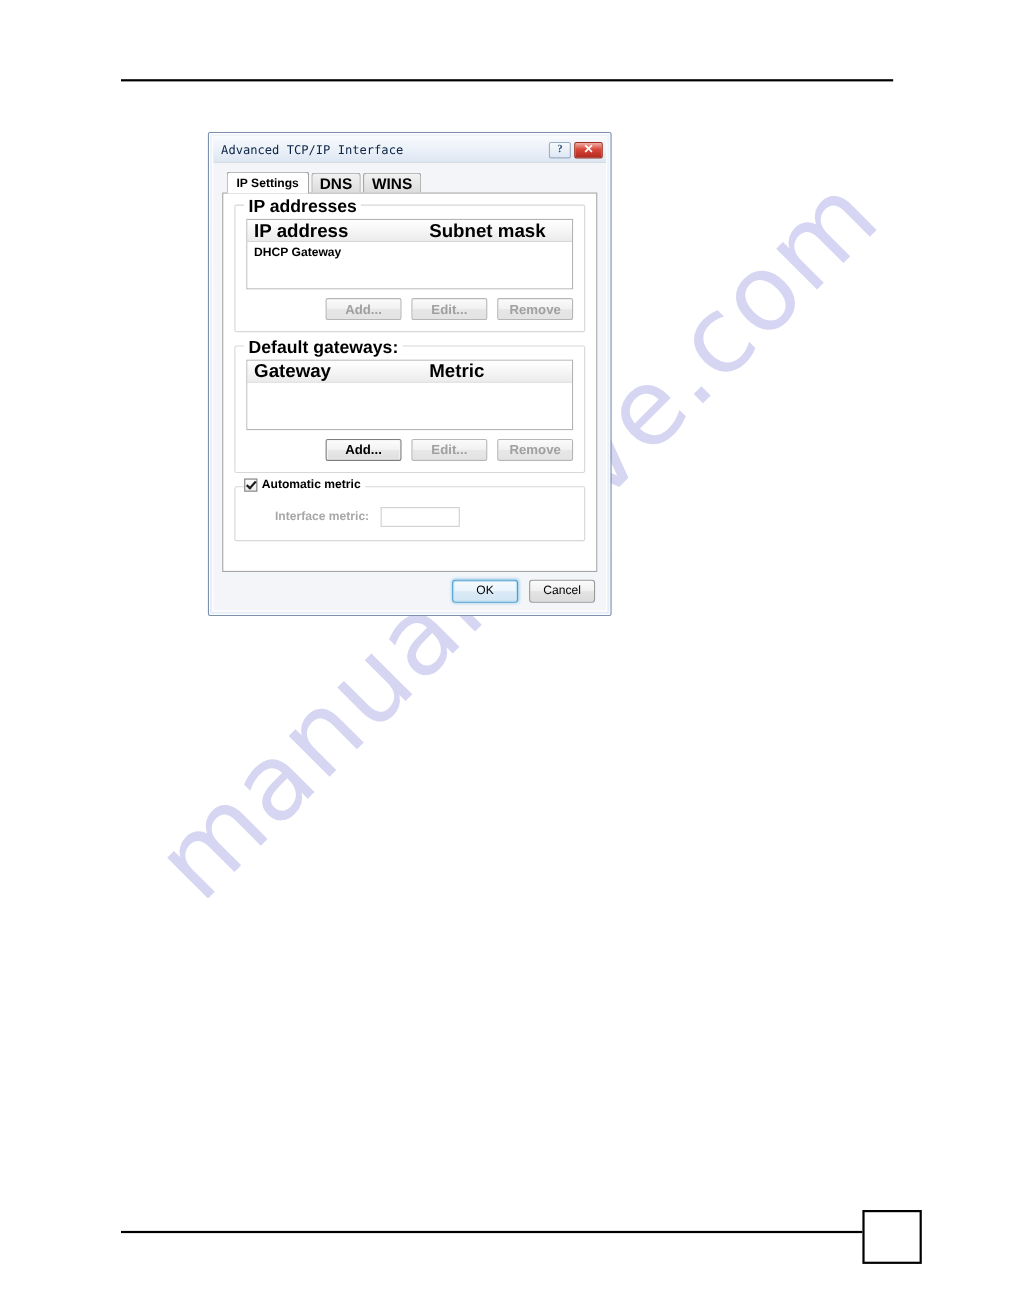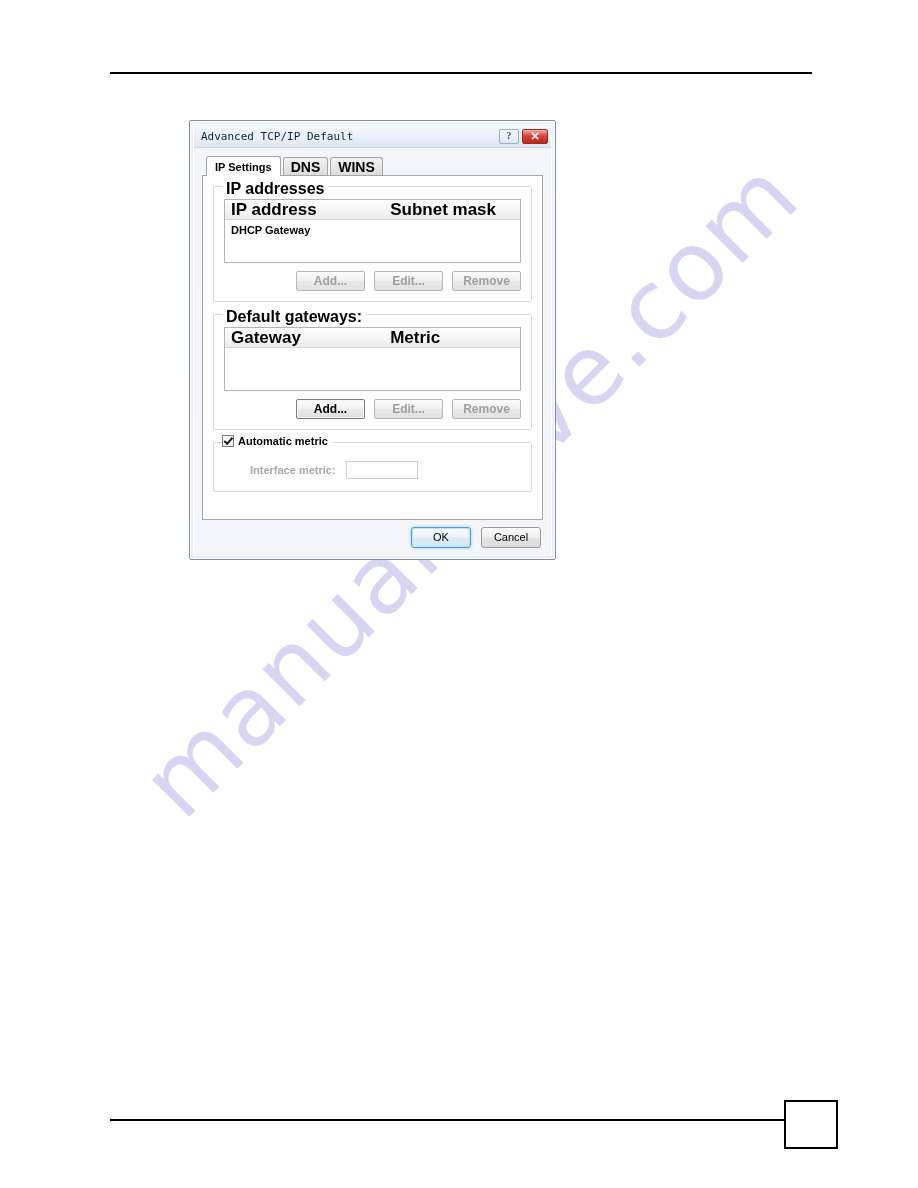--- a/index.html
+++ b/index.html
@@ -382,21 +382,21 @@
 <div class="page-rule-top"></div>
 
 <div class="watermark">
   <span>manualshive.com</span>
 </div>
 
 <div class="dialog">
   <div class="dialog-inner">
 
     <div class="titlebar">
-      <div class="title-text">Advanced TCP/IP Default</div>
+      <div class="title-text">Advanced TCP/IP Interface</div>
       <div class="title-buttons">
         <div class="tb-btn">?</div>
         <div class="tb-btn close">✕</div>
       </div>
     </div>
 
     <div class="dlg-body">
 
       <div class="tabstrip">
         <div class="tab active">IP Settings</div>

